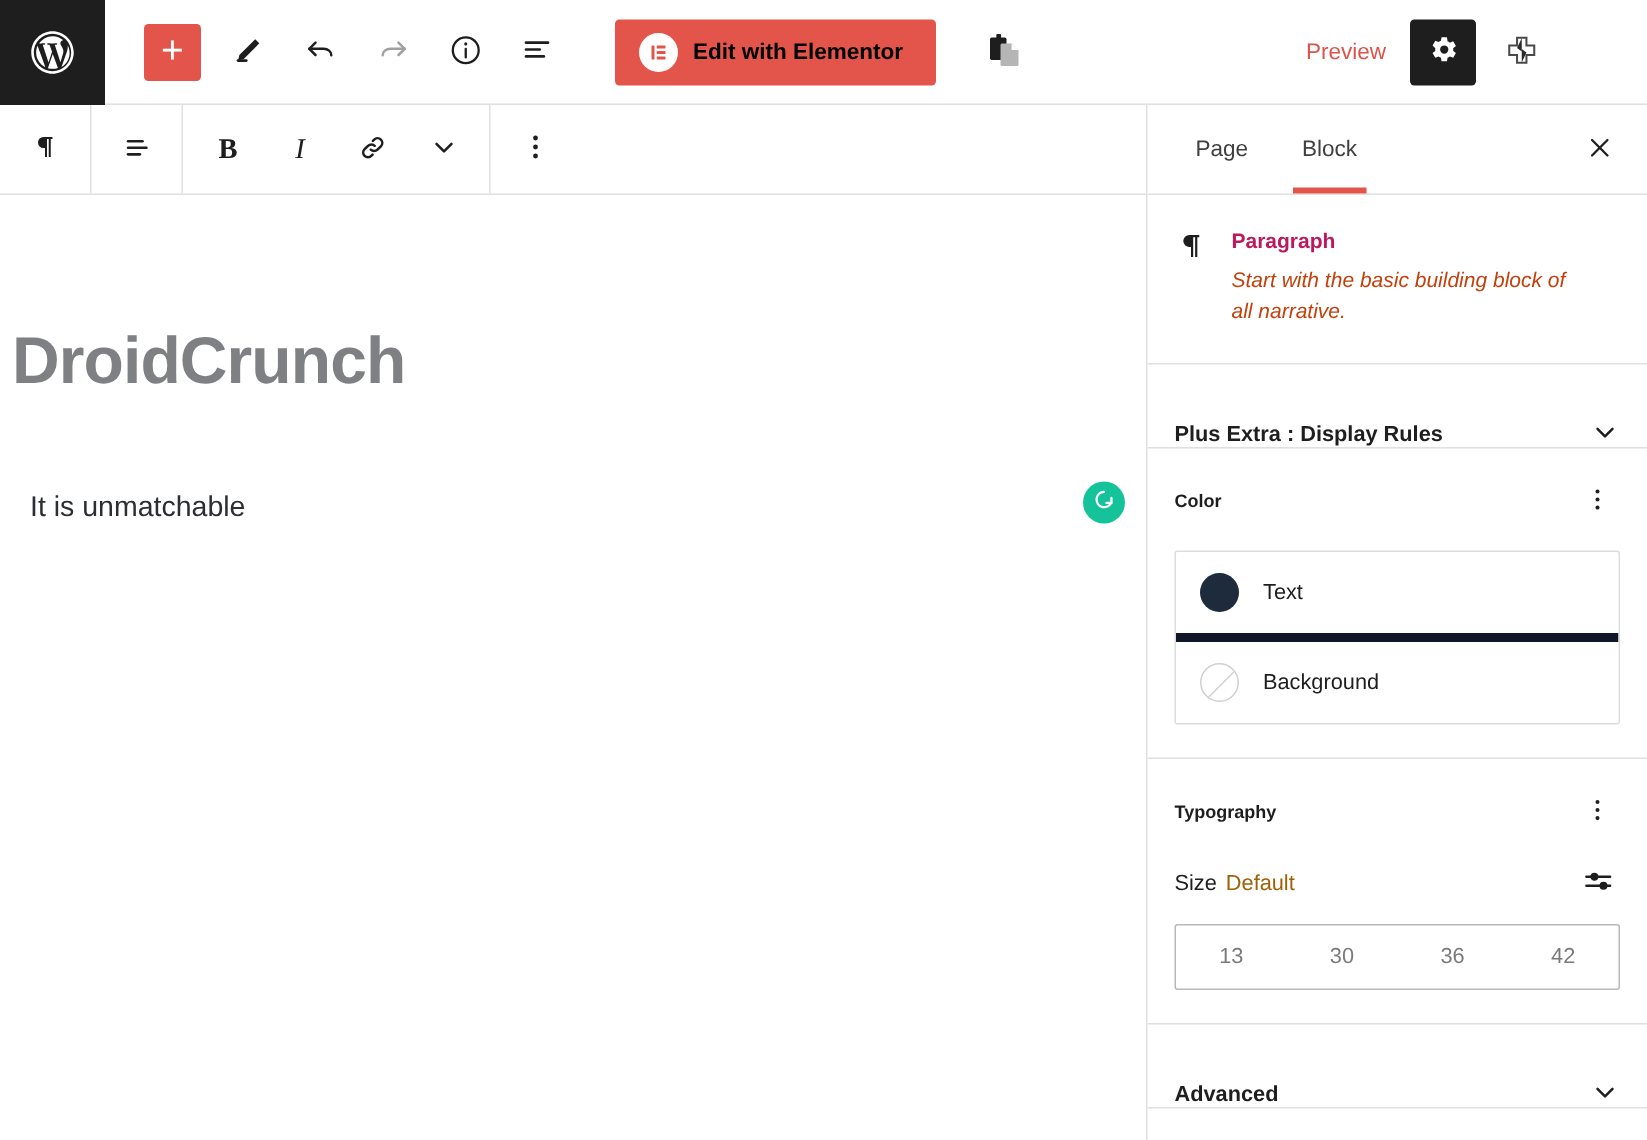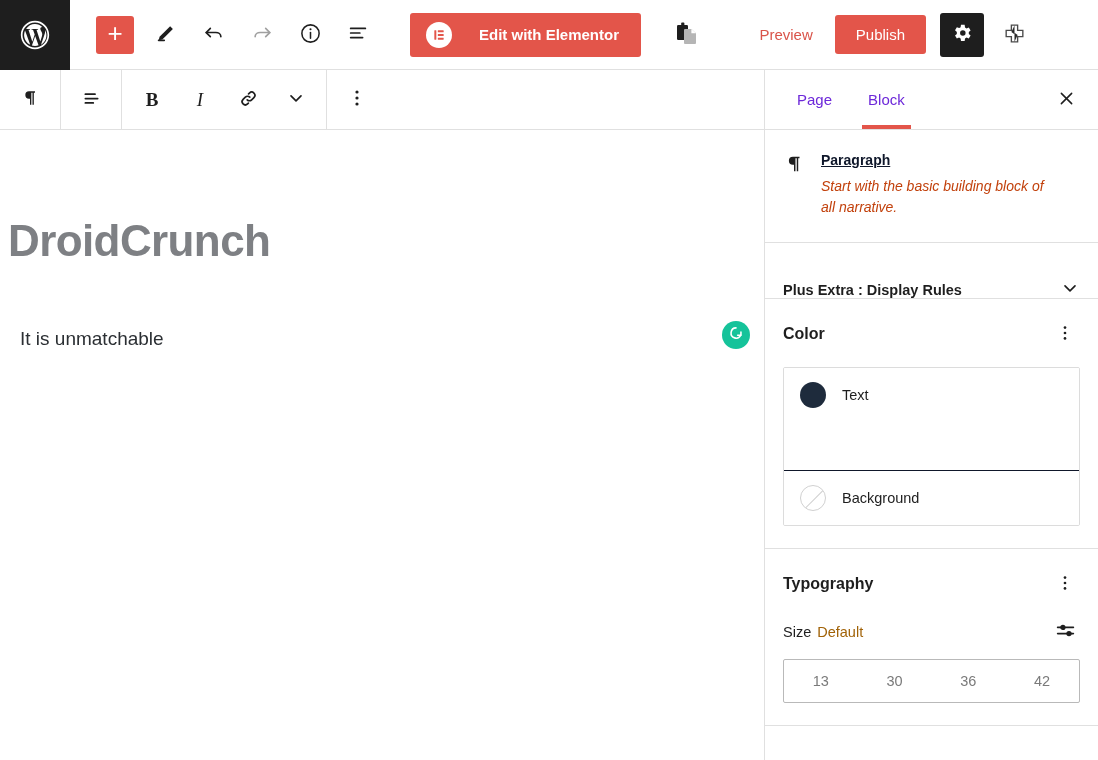--- a/index.html
+++ b/index.html
@@ -85,24 +85,24 @@
     line-height: 1;
     font-weight: 300;
     margin-top: -3px;
   }
 
   .elementor-btn {
     height: 44px;
     background: #e3554a;
     border-radius: 3px;
     border: none;
-    color: #ffffff;
-    display: flex;
-    align-items: center;
-    gap: 27px;
+    color: #000000;
+    display: flex;
+    align-items: center;
+    gap: 10px;
     padding: 0 22px 0 16px;
     cursor: pointer;
     font-size: 15px;
     font-weight: 600;
     margin-left: 26px;
     margin-right: 6px;
     white-space: nowrap;
   }
   .elementor-mark {
     width: 26px; height: 26px;
@@ -247,21 +247,21 @@
     align-items: center;
     border-bottom: 1px solid #e0e0e0;
     padding-left: 14px;
     position: relative;
     flex: 0 0 60px;
   }
   .sb-tab {
     background: transparent;
     border: none;
     font-size: 15px;
-    color: #6d28d9;
+    color: #404040;
     padding: 0 18px;
     height: 59px;
     cursor: pointer;
     position: relative;
     font-family: "Liberation Sans", sans-serif;
   }
   .sb-tab.active::after {
     content: "";
     position: absolute;
     left: 12px; right: 12px; bottom: 0;
@@ -282,23 +282,22 @@
   .sb-blockcard {
     display: flex;
     gap: 14px;
     padding: 22px 18px 24px 18px;
     border-bottom: 1px solid #e0e0e0;
   }
   .sb-blockcard-icon { padding-top: 1px; flex: 0 0 24px; }
   .sb-blockcard-title {
     font-size: 14px;
     font-weight: 700;
-    color: #0f172a;
+    color: #be185d;
     margin-bottom: 8px;
-    text-decoration: underline;
   }
   .sb-blockcard-desc {
     font-size: 14px;
     color: #c2410c;
     line-height: 1.5;
     max-width: 230px;
     font-style: italic;
   }
 
   .sb-panel-head {
@@ -323,21 +322,21 @@
   .sb-section {
     padding: 20px 18px 22px 18px;
     border-bottom: 1px solid #e0e0e0;
   }
   .sb-section-row {
     display: flex;
     align-items: center;
     margin-bottom: 18px;
   }
   .sb-section-title {
-    font-size: 16px;
+    font-size: 12px;
     font-weight: 700;
     color: #1e1e1e;
   }
   .kebab {
     margin-left: auto;
     width: 30px; height: 30px;
     display: flex; align-items: center; justify-content: center;
     background: transparent; border: none; cursor: pointer;
     color: #1e1e1e;
   }
@@ -351,21 +350,21 @@
     display: flex;
     align-items: center;
     gap: 16px;
     padding: 14px 16px;
     cursor: pointer;
     background: #ffffff;
     border: none;
     width: 100%;
     font-family: "Liberation Sans", sans-serif;
   }
-  .color-row + .color-row { border-top: 1px solid #0f172a; margin-top: 48px; }
+  .color-row + .color-row { border-top: 6px solid #0f172a; }
   .swatch {
     width: 26px; height: 26px;
     border-radius: 50%;
     flex: 0 0 26px;
   }
   .swatch.empty {
     background: #ffffff;
     border: 1px solid #d0d0d0;
     position: relative;
     overflow: hidden;
@@ -501,21 +500,20 @@
             <path d="M12 10h6.4L23 14.3V24a1 1 0 0 1-1 1h-10a1 1 0 0 1-1-1V11a1 1 0 0 1 1-1z" fill="#b5b5b5"></path>
             <path d="M18.4 10v4.3H23z" fill="#ffffff"></path>
           </svg>
         </span>
       </button>
 
     </div>
 
     <div class="topbar-right">
       <button class="link-btn">Preview</button>
-      <button class="publish-btn">Publish</button>
 
       <button class="settings-btn" title="Settings">
         <span>
           <svg width="22" height="22" viewBox="0 0 24 24" fill="#ffffff" aria-hidden="true">
             <path d="M19.4 13a7.8 7.8 0 0 0 0-2l2-1.6-2-3.4-2.4 1a7.6 7.6 0 0 0-1.7-1L14.9 3h-4l-.4 2.6c-.6.2-1.2.6-1.7 1l-2.4-1-2 3.4L6.4 11a7.8 7.8 0 0 0 0 2l-2 1.6 2 3.4 2.4-1c.5.4 1.1.8 1.7 1l.4 2.6h4l.4-2.6c.6-.2 1.2-.6 1.7-1l2.4 1 2-3.4zM12.9 15a3 3 0 1 1 0-6 3 3 0 0 1 0 6z"></path>
           </svg>
         </span>
       </button>
 
       <button class="tb-icon-btn jetpack-btn" title="Jetpack">

